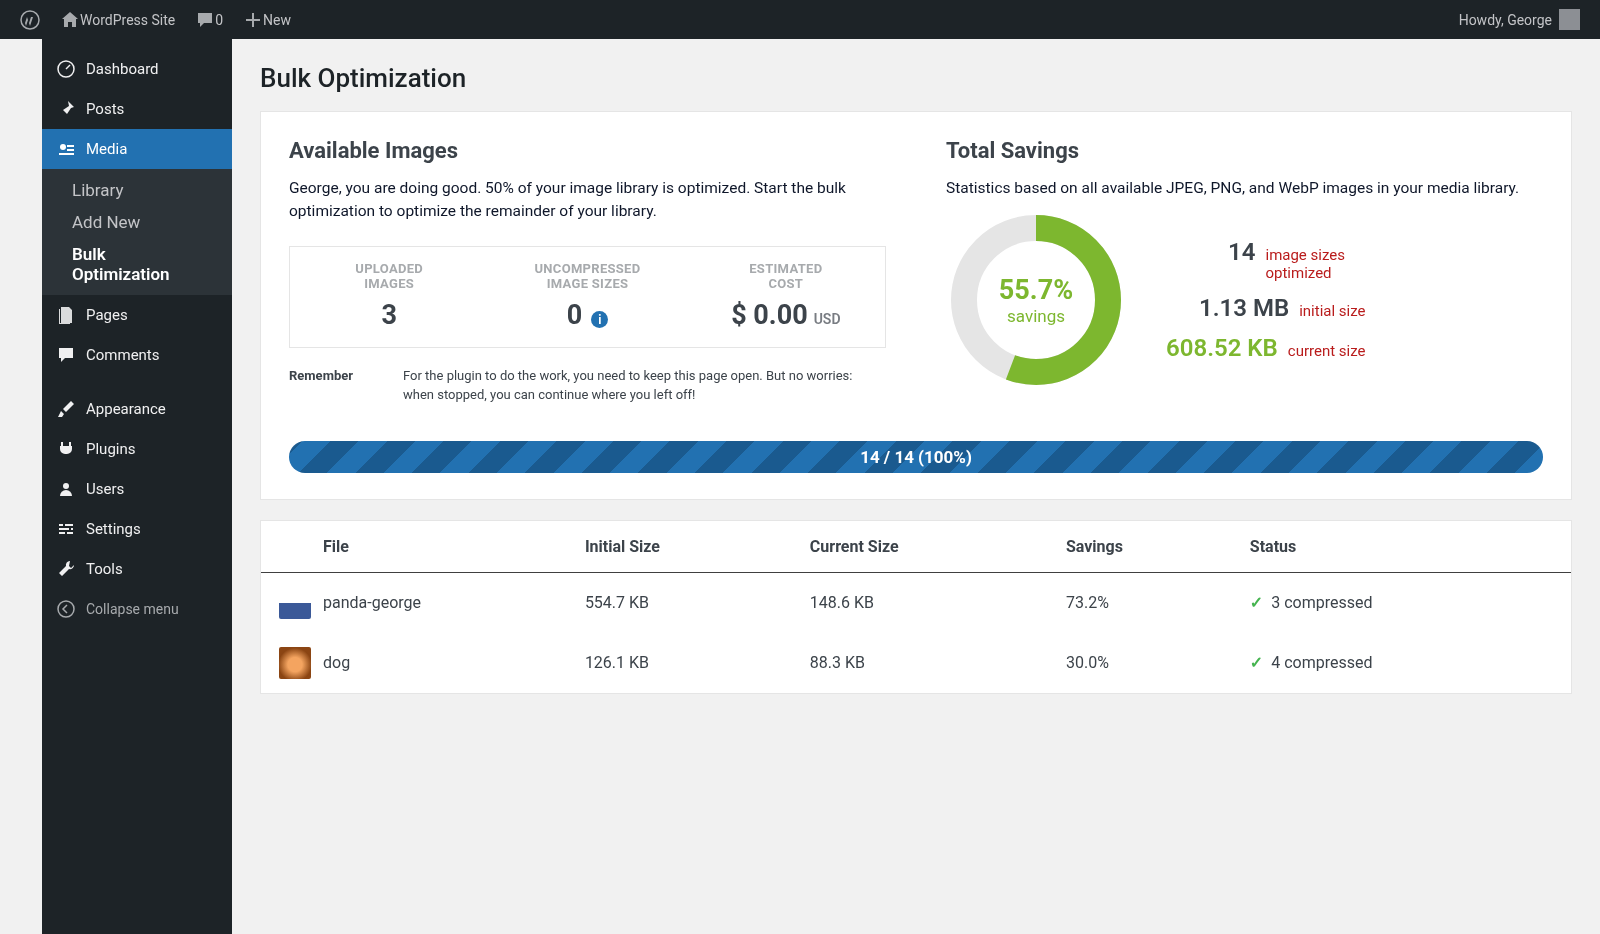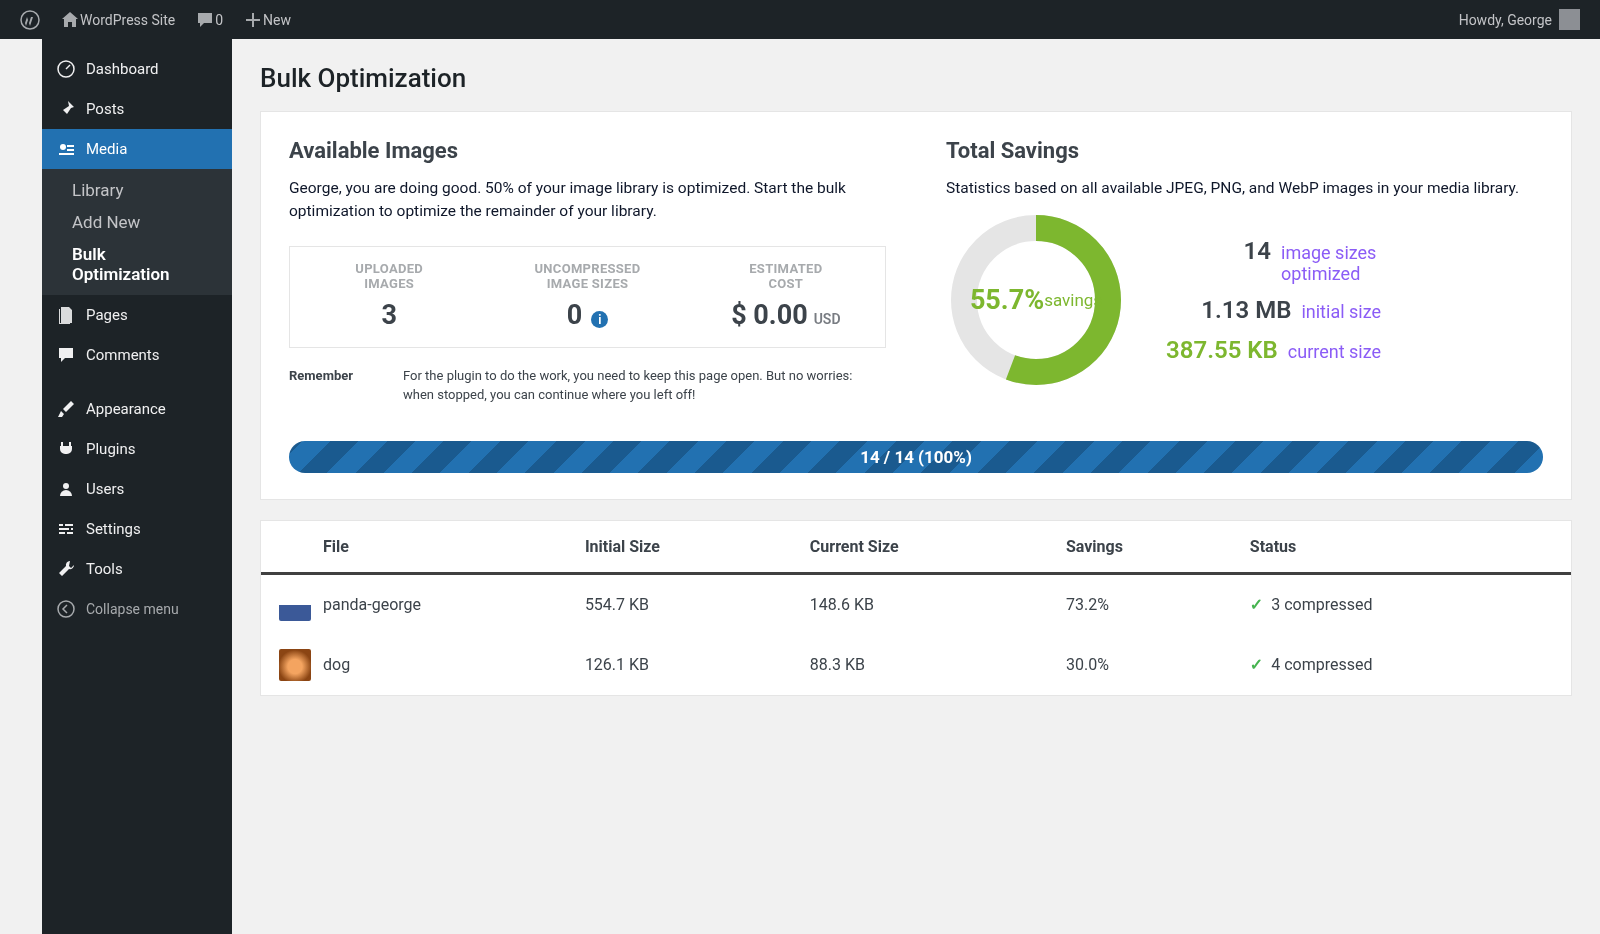--- a/index.html
+++ b/index.html
@@ -39,35 +39,35 @@
   .stat-val { font-size: 27px; font-weight: 700; color: #3c434a; margin-top: 8px; display: flex; align-items: baseline; justify-content: center; gap: 6px; }
   .stat-unit { font-size: 14px; color: #787c82; font-weight: 600; }
   .info-ico { display:inline-flex; width:17px; height:17px; border-radius:50%; background:#2271b1; color:#fff; font-size:12px; align-items:center; justify-content:center; margin-left:3px; vertical-align:middle;}
 
   .remember { display: flex; gap: 24px; margin-top: 18px; font-size: 13px; color: #3c434a; line-height:1.5; }
   .remember b { font-weight: 700; min-width:90px;}
 
   .savings-row { display:flex; align-items:center; gap:40px; margin-top:10px;}
   .donut-wrap { position:relative; width:180px; height:180px; }
   .donut-wrap svg { transform: rotate(-90deg); }
-  .donut-center { position:absolute; inset:0; display:flex; flex-direction:row; align-items:center; justify-content:center; }
+  .donut-center { position:absolute; inset:0; display:flex; flex-direction:column; align-items:center; justify-content:center; }
   .donut-pct { font-size:27px; font-weight:700; color:#7db72f; }
   .donut-label { font-size:17px; color:#7db72f; }
   .savings-list { display:flex; flex-direction:column; gap:12px; }
   .sav-line { display:flex; align-items:baseline; gap:10px; justify-content:flex-end;}
   .sav-num { font-size:24px; font-weight:600; color:#3c434a;}
   .sav-num.green { color:#7db72f;}
-  .sav-label { font-size:18px; color:#8b5cf6;}
+  .sav-label { font-size:15px; color:#b91c1c;}
 
   .progress { margin-top:36px; height:32px; border-radius:16px; overflow:hidden; background:#2271b1; position:relative; background-image: repeating-linear-gradient(-45deg, #2271b1 0 20px, #1a5a8f 20px 40px);}
   .progress-text { position:absolute; inset:0; display:flex; align-items:center; justify-content:center; color:#fff; font-weight:700; font-size:17px;}
 
   .table-panel { background:#fff; border:1px solid #e5e5e5; margin-top:20px; }
   table { width:100%; border-collapse: collapse; font-size:16px; color:#3c434a;}
-  thead th { text-align:left; padding:16px 12px; font-weight:700; border-bottom:3px solid #404040;}
+  thead th { text-align:left; padding:16px 12px; font-weight:700; border-bottom:1px solid #404040;}
   thead th:first-child { width:60px;}
   thead th:nth-child(2){ padding-left:0;}
   tbody td { padding:14px 12px; vertical-align:middle;}
   tbody td:first-child{width:60px; padding-left:18px;}
   tbody td:nth-child(2){ padding-left:0;}
   .thumb { width:32px; height:32px; background:#ddd; border-radius:2px; display:flex; align-items:center; justify-content:center; overflow:hidden;}
   .check { color:#46b450; margin-right:8px; font-weight:700;}
 
   
   .thumb.panda { background:linear-gradient(#fff 50%,#3b5998 50%);}
@@ -247,21 +247,21 @@
             <div class="savings-list">
               <div class="sav-line">
                 <span class="sav-num">14</span>
                 <span class="sav-label" style="max-width:100px;">image sizes optimized</span>
               </div>
               <div class="sav-line">
                 <span class="sav-num">1.13 MB</span>
                 <span class="sav-label">initial size</span>
               </div>
               <div class="sav-line">
-                <span class="sav-num green">387.55 KB</span>
+                <span class="sav-num green">608.52 KB</span>
                 <span class="sav-label">current size</span>
               </div>
             </div>
           </div>
         </div>
       </div>
 
       <div class="progress">
         <div class="progress-text">14 / 14 (100%)</div>
       </div>

